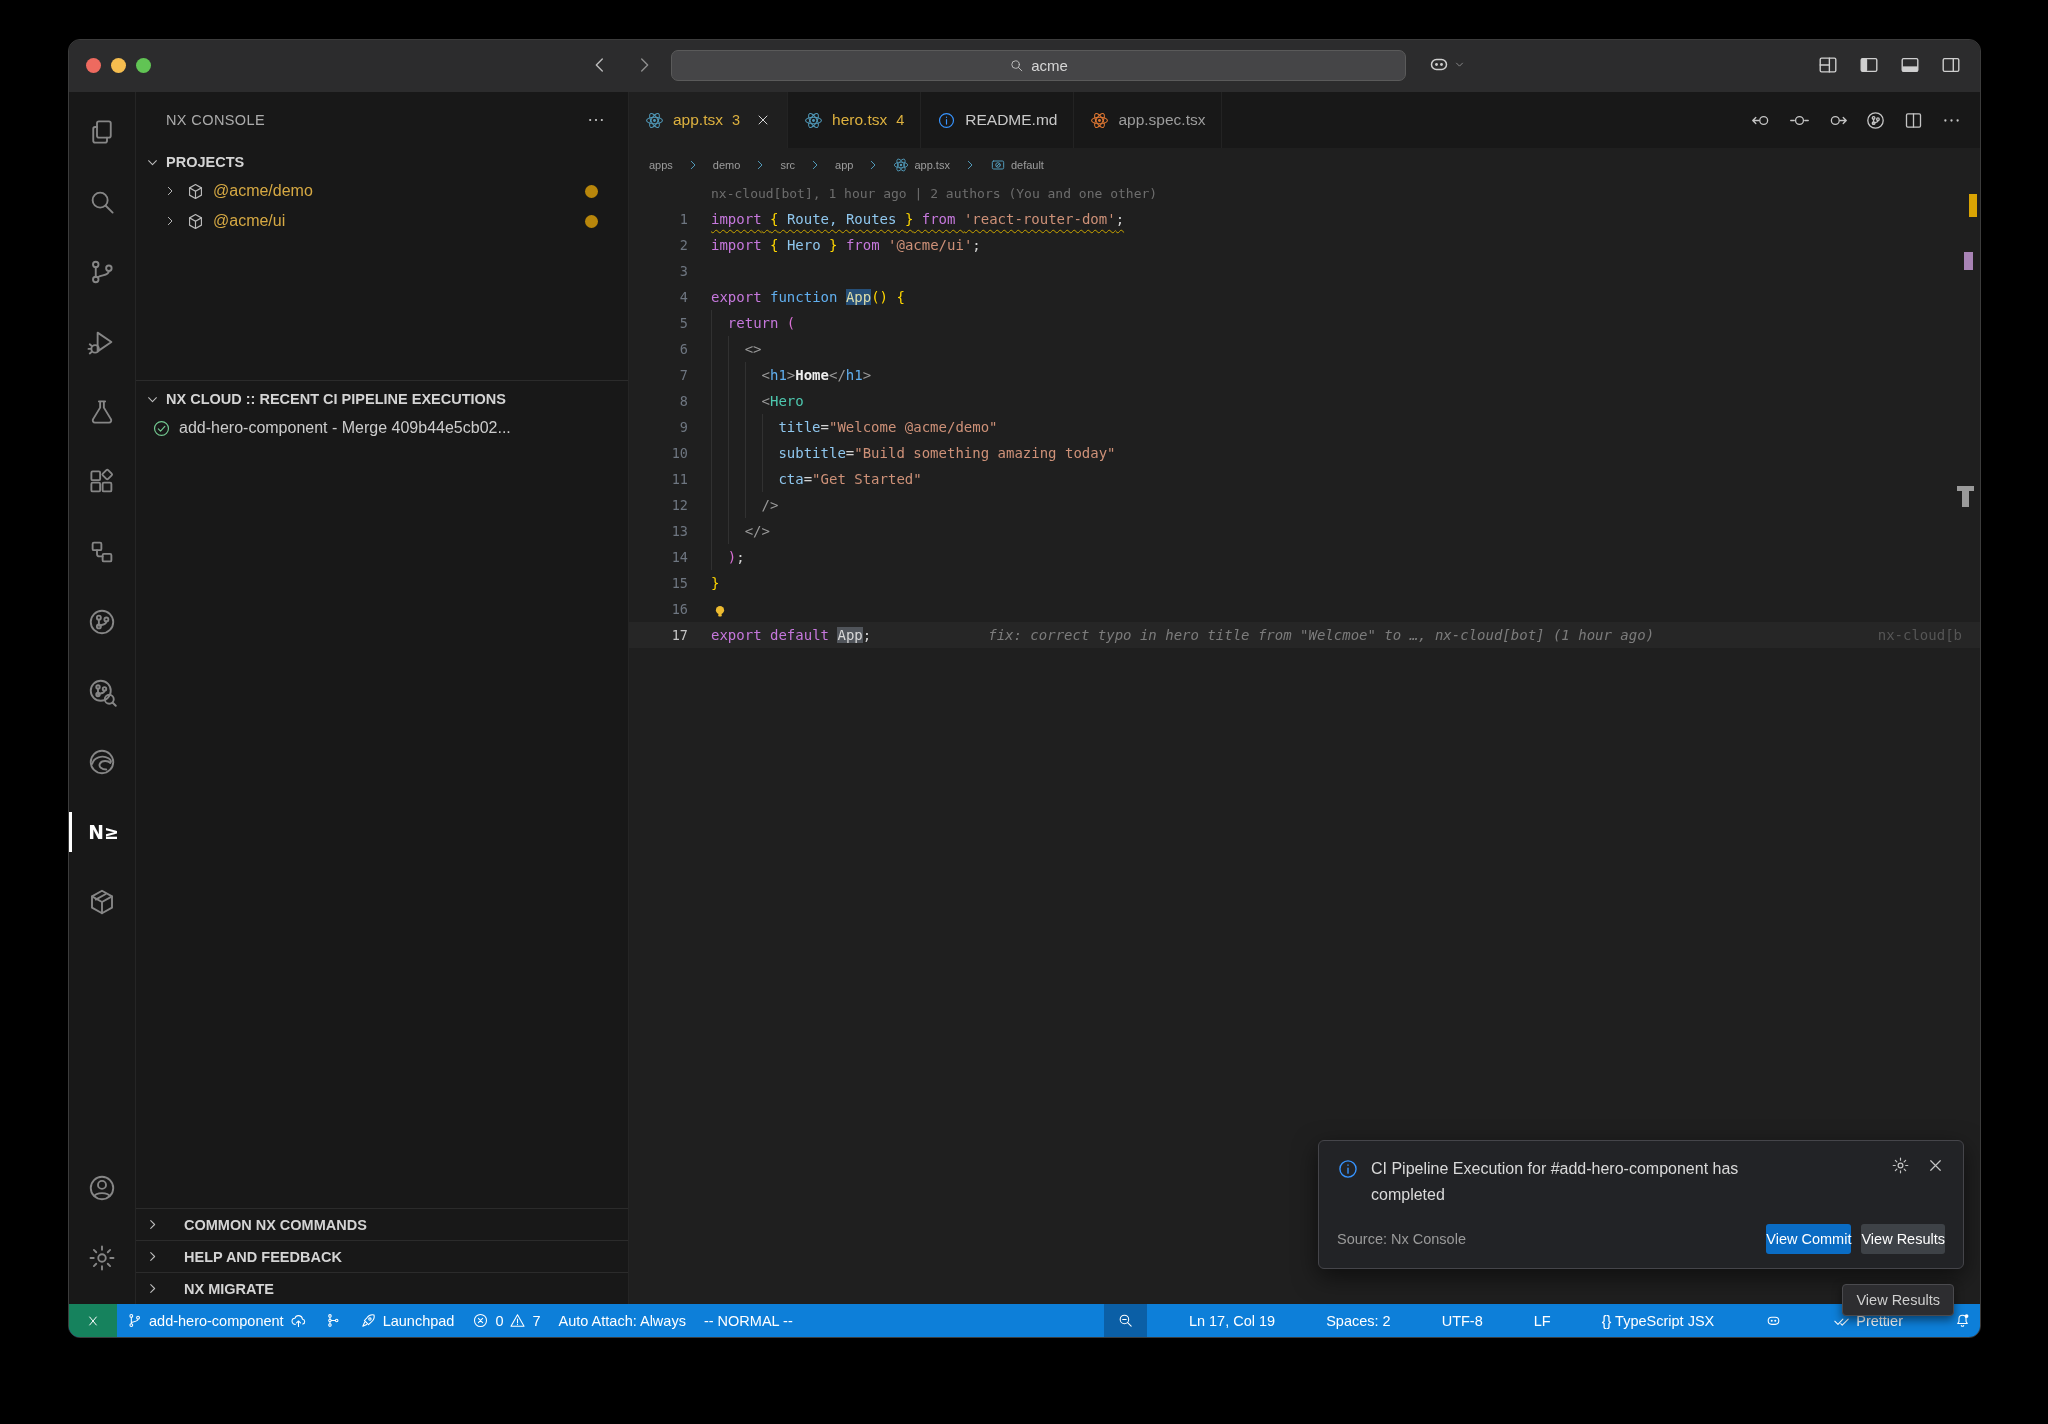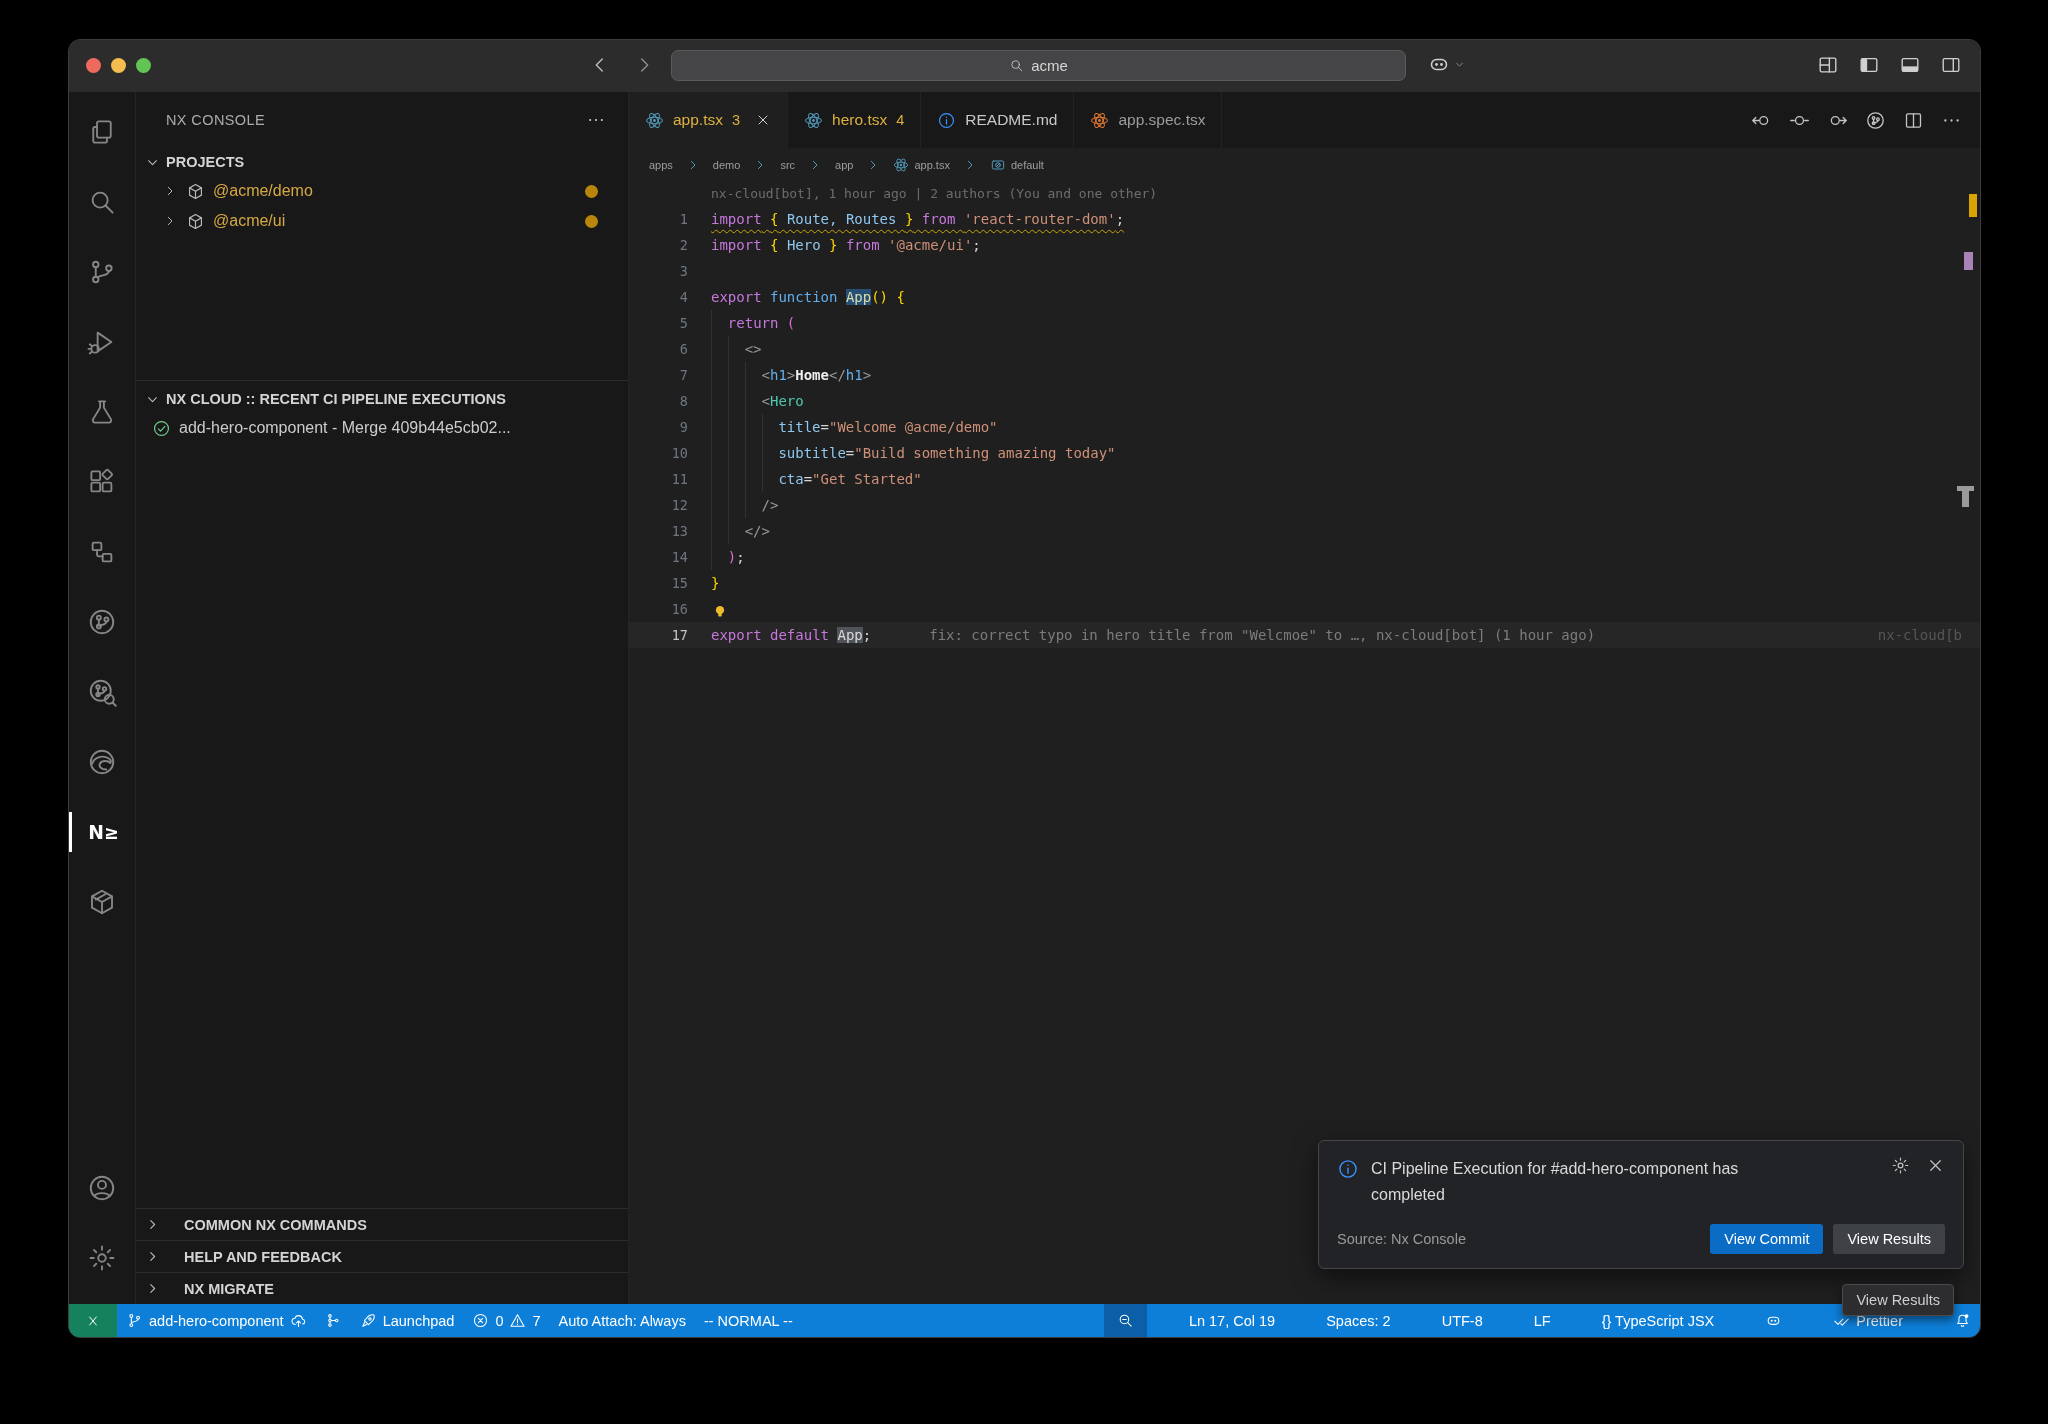--- a/index.html
+++ b/index.html
@@ -88,39 +88,39 @@
   .ln { width:76px; padding-right:17px; text-align:right; color:#6e7681; font-size:13.5px; flex:none; }
   .code-line.current .ln { color:#c6c6c6; }
   .lc { padding-left:6px; white-space:pre; flex:1; position:relative; min-width:0; }
   .ind { display:inline-block; width:2ch; height:26px; vertical-align:top;
     background:linear-gradient(90deg,#313131 1px,transparent 1px); }
   .s-kw{color:#c678dd} .s-bl{color:#61afef} .s-v{color:#8fc7ee} .s-str{color:#ce9178}
   .s-b1{color:#ffd700} .s-b2{color:#da70d6} .s-pt{color:#999999} .s-tag{color:#61afef}
   .s-comp{color:#4ec9b0} .s-tx{color:#d4d4d4} .s-txb{color:#eeeeee;font-weight:bold}
   .s-sel{color:#dcdcaa;background:#264f78} .s-whl{color:#d7d7d7;background:#50545a}
   .squig{ text-decoration:underline wavy #c8a400; text-underline-offset:5px; text-decoration-thickness:1px; }
-  .blame-inline{ color:#7c7c7c; margin-left:58px; }
+  .blame-inline{ color:#7c7c7c; margin-left:117px;font-style:italic; }
   .blame-right{ position:absolute; right:18px; top:0; color:#565656; white-space:nowrap; }
   .bulb{ width:18px; height:18px; display:inline-flex; vertical-align:middle; margin-top:3px; }
 
   .ov-mark{ position:absolute; }
 
   
   .toast { position:absolute; right:16px; top:1100px; width:646px; background:#222326;
     border:1px solid #45454a; border-radius:6px; box-shadow:0 8px 24px rgba(0,0,0,.55);
     padding:15px 18px 14px 18px; z-index:5; }
   .toast-top { display:flex; gap:12px; }
   .toast-top .info { width:22px; height:22px; color:#3794ff; margin-top:2px; }
   .toast-msg { width:430px; color:#dadada; font-size:16px; line-height:26px; }
   .toast-icons { margin-left:auto; display:flex; gap:16px; color:#c5c5c5; }
   .toast-icons .icon{width:19px;height:19px}
   .toast-bottom { display:flex; align-items:center; margin-top:16px;gap:9px; }
   .toast-src { color:#9a9a9a; font-size:14.5px; }
   .toast-btns { margin-left:auto; display:flex; gap:10px; }
-  .btn { border:none; font-family:inherit; font-size:14.5px; padding:7px 14px; border-radius:3px;
+  .btn { border:none; font-family:inherit; font-size:14.5px; padding:7px 0; border-radius:3px;
     color:#ffffff; }
   .btn.primary { background:#0a6cc4; }
   .btn.secondary { background:#3e4247; }
   .tooltip { position:absolute; right:26px; top:1244px; background:#2d2d30; border:1px solid #4a4a4e;
     color:#cfcfcf; font-size:14.5px; padding:7px 13px; border-radius:4px; z-index:6;
     box-shadow:0 4px 10px rgba(0,0,0,.5); }
 
   
   .statusbar { height:33px; background:#0d7fd9; display:flex; align-items:stretch;
     color:#ffffff; font-size:14.5px; flex:none; position:relative; z-index:4; }

